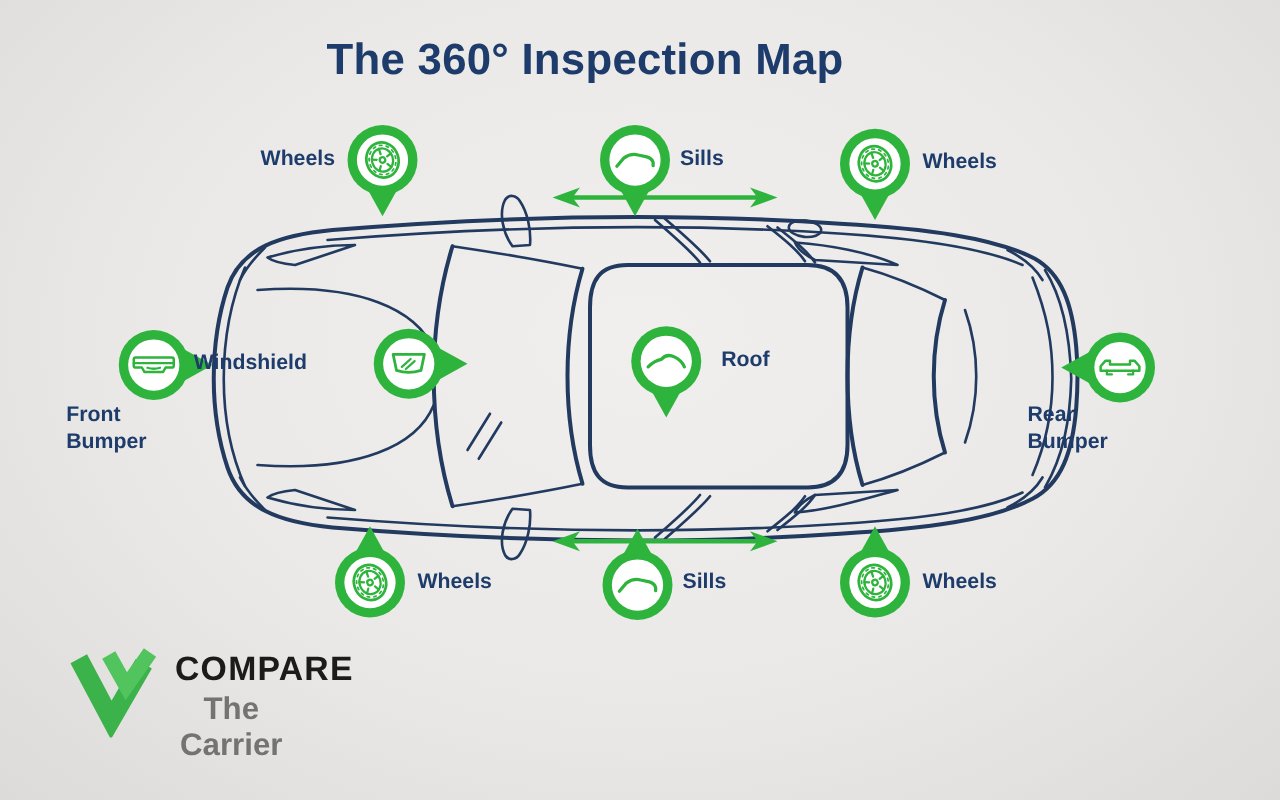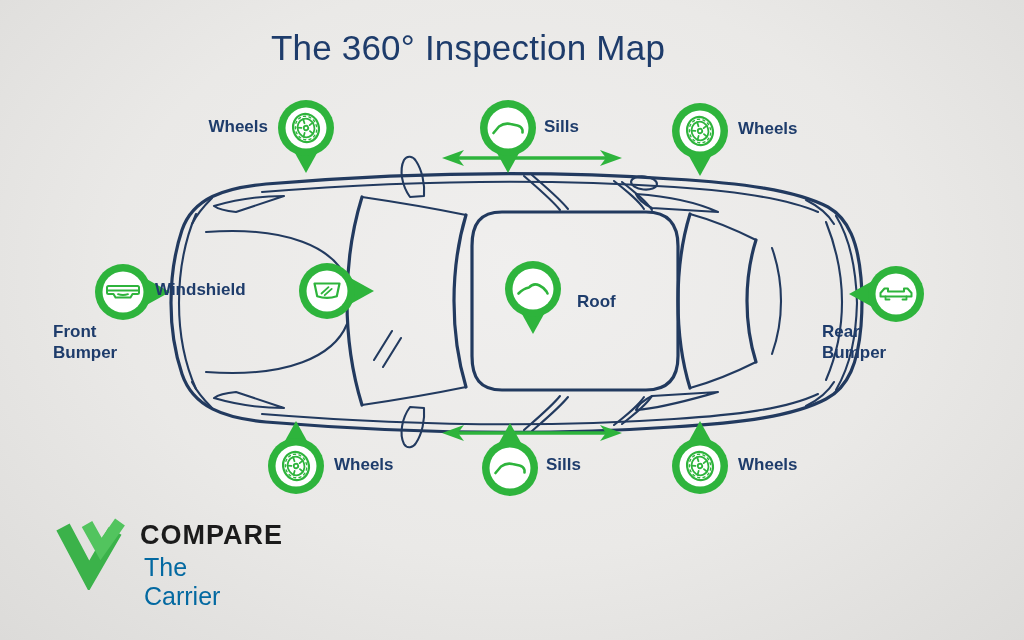--- a/index.html
+++ b/index.html
@@ -13,21 +13,21 @@
   }
   *{margin:0;padding:0;box-sizing:border-box}
   html,body{width:1024px;height:640px;overflow:hidden}
   body{
     font-family:"Liberation Sans", sans-serif;
     background:radial-gradient(ellipse at 50% 42%, #f0efee 0%, var(--background,#eae9e7) 55%, #dcdbd9 100%);
   }
   .canvas{position:relative;width:1024px;height:640px}
   .page-title{
     position:absolute;left:0;top:28px;width:936px;text-align:center;
-    font-size:35px;font-weight:400;letter-spacing:.2px;
+    font-size:35px;font-weight:700;letter-spacing:.2px;
     color:var(--navy,#1e3c6b);
   }
   .car-svg{position:absolute;left:0;top:0;pointer-events:none}
   .car-line{fill:none;stroke:var(--car-outline,#223a5f);stroke-width:3.2;stroke-linecap:round;stroke-linejoin:round}
   .car-thin{fill:none;stroke:var(--car-outline,#223a5f);stroke-width:2.1;stroke-linecap:round;stroke-linejoin:round}
   .callout{position:absolute;left:0;top:0}
   .pin{position:absolute}
   .fg{fill:var(--accent-green,#2eb43c)}
   .fw{fill:#fff}
   .icon *, .icon{stroke:var(--accent-green,#2eb43c);fill:none;stroke-linecap:round;stroke-linejoin:round}
@@ -38,21 +38,21 @@
   }
   .arrow{position:absolute}
   .al{stroke:var(--accent-green,#2eb43c);stroke-width:3.6}
   .logo{position:absolute;left:0;top:0}
   .logo-mark{position:absolute;left:54px;top:516px}
   .logo-name{
     position:absolute;left:140px;top:520px;font-size:27px;font-weight:700;
     letter-spacing:1px;color:var(--logo-text,#1b1b1b);
   }
   .logo-tagline{
-    position:absolute;left:144px;top:553px;font-size:25px;font-weight:400;color:#0369a1;
+    position:absolute;left:144px;top:553px;font-size:25px;font-weight:700;color:#737373;text-align:center;
   }
 </style>
 </head>
 <body>
 
 <div class="canvas">
 
   <svg width="0" height="0" style="position:absolute" aria-hidden="true">
     <defs>
       <g id="pin-down">
@@ -210,21 +210,21 @@
       <use href="#pin-right"></use>
         <use href="#icon-windshield" transform="translate(30,32)"></use>
     </svg>
   </div>
 
   <div class="callout">
     <svg class="pin" style="left:501px;top:259px" width="64" height="78">
       <use href="#pin-down"></use>
         <use href="#icon-roof" transform="translate(32,30)"></use>
     </svg>
-    <span class="label" style="left:577px;top:291px">Roof</span>
+    <span class="label" style="left:577px;top:277px">Roof</span>
   </div>
 
   <div class="callout">
     <svg class="pin" style="left:844px;top:262px" width="82" height="64">
       <use href="#pin-left"></use>
         <use href="#icon-rear-bumper" transform="translate(52,32)"></use>
     </svg>
     <span class="label" style="left:822px;top:321px;width:148px;text-align:left">Rear
 Bumper</span>
   </div>

